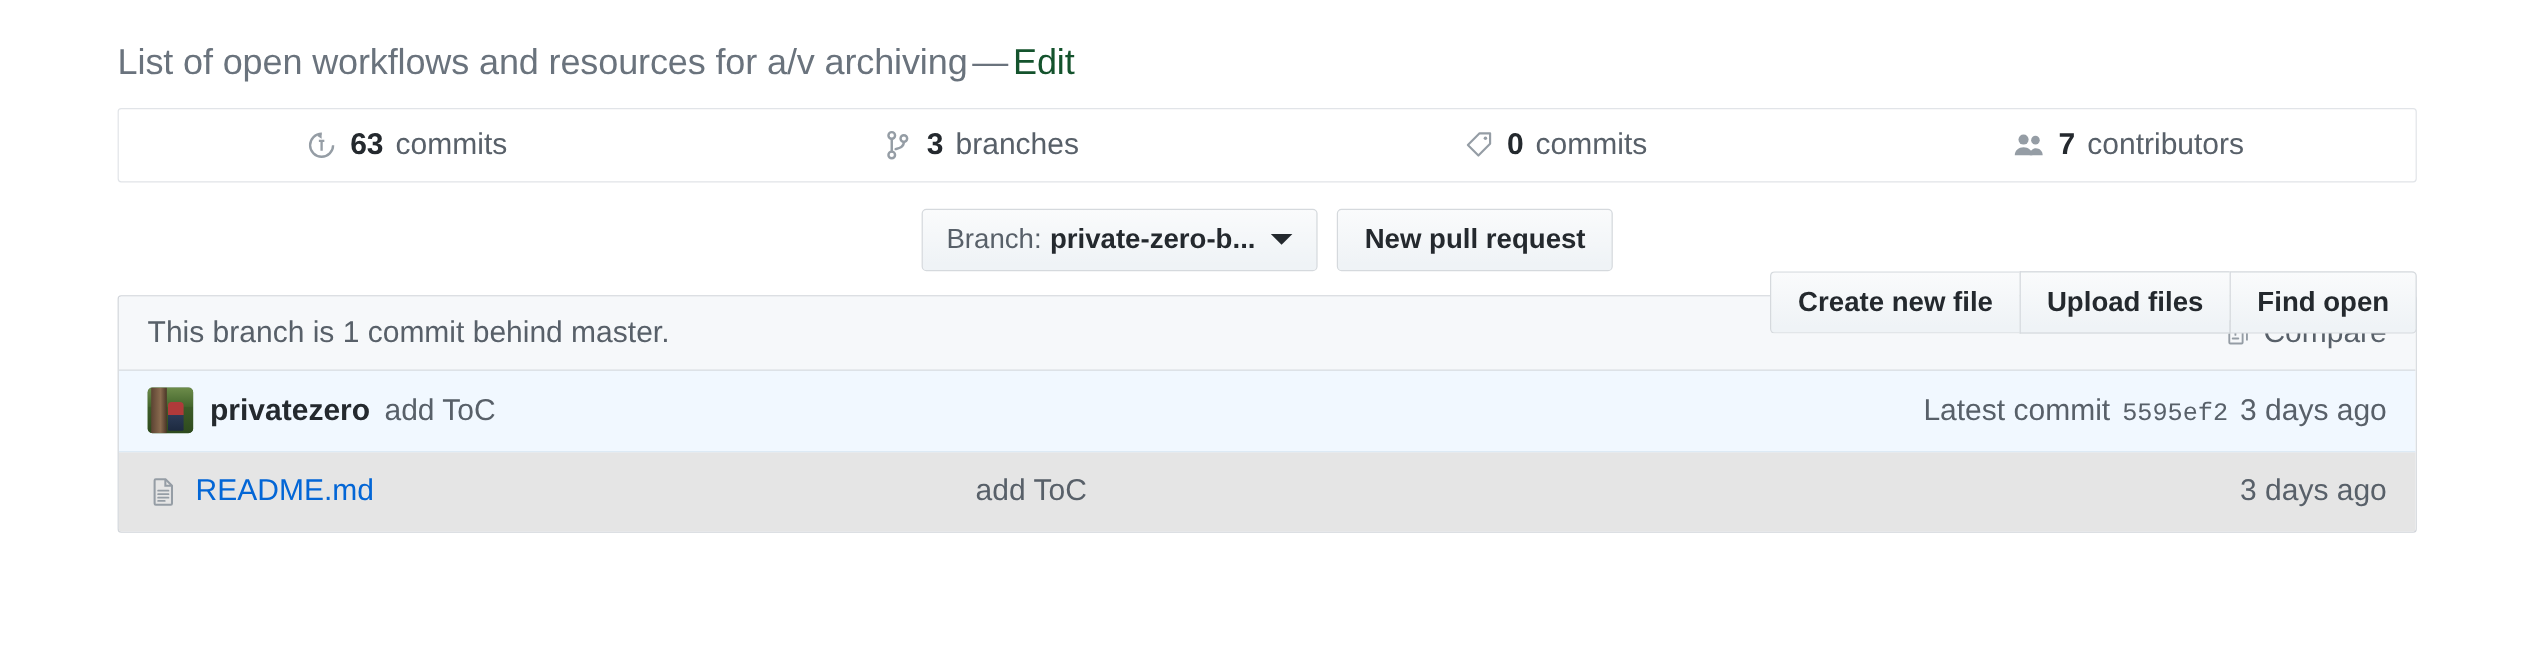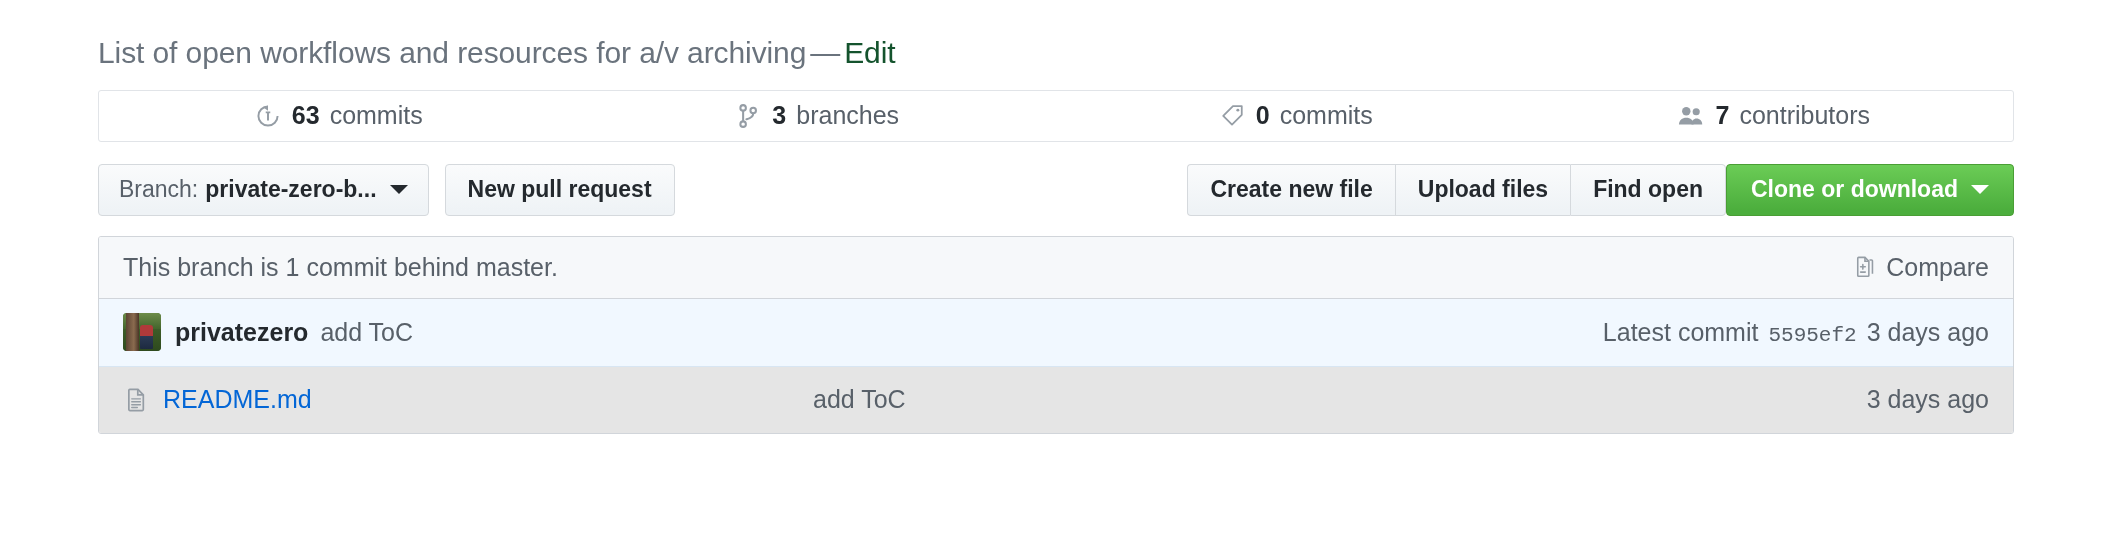--- a/index.html
+++ b/index.html
@@ -48,21 +48,21 @@
     text-decoration: none;
     cursor: pointer;
   }
 
   
   .stats-bar {
     display: flex;
     border: 1px solid #e1e4e8;
     border-radius: 3px;
     background: #ffffff;
-    height: 52px;
+    height: 62px;
     margin-bottom: 22px;
   }
   .stat-item {
     flex: 1 1 25%;
     display: flex;
     align-items: center;
     justify-content: center;
     gap: 10px;
     font-size: 25px;
     color: #586069;
@@ -84,20 +84,21 @@
   }
   .stat-item .ico svg { display: block; }
 
   
   .toolbar {
     display: flex;
     align-items: center;
     height: 52px;
     margin-bottom: 20px;
     position: relative;
+    flex-direction: column;
   }
   .toolbar-left { display: flex; align-items: center; gap: 16px; }
   .toolbar-right {
     margin-left: auto;
     display: flex;
     align-items: flex-start;
   }
 
   .btn {
     display: inline-flex;
@@ -377,24 +378,20 @@
         </button>
         <button class="btn" type="button">New pull request</button>
       </div>
 
       <div class="toolbar-right">
         <div class="btn-group">
           <button class="btn" type="button">Create new file</button>
           <button class="btn" type="button">Upload files</button>
           <button class="btn" type="button">Find open</button>
         </div>
-        <button class="btn btn-green" type="button">
-          <span>Clone or download</span>
-          <span class="caret light"></span>
-        </button>
       </div>
     </div>
 
     <div class="file-box">
 
       <div class="branch-status">
         <span class="status-text">This branch is 1 commit behind master.</span>
         <div class="actions">
           <a class="act" href="#">
             <span class="ico">

